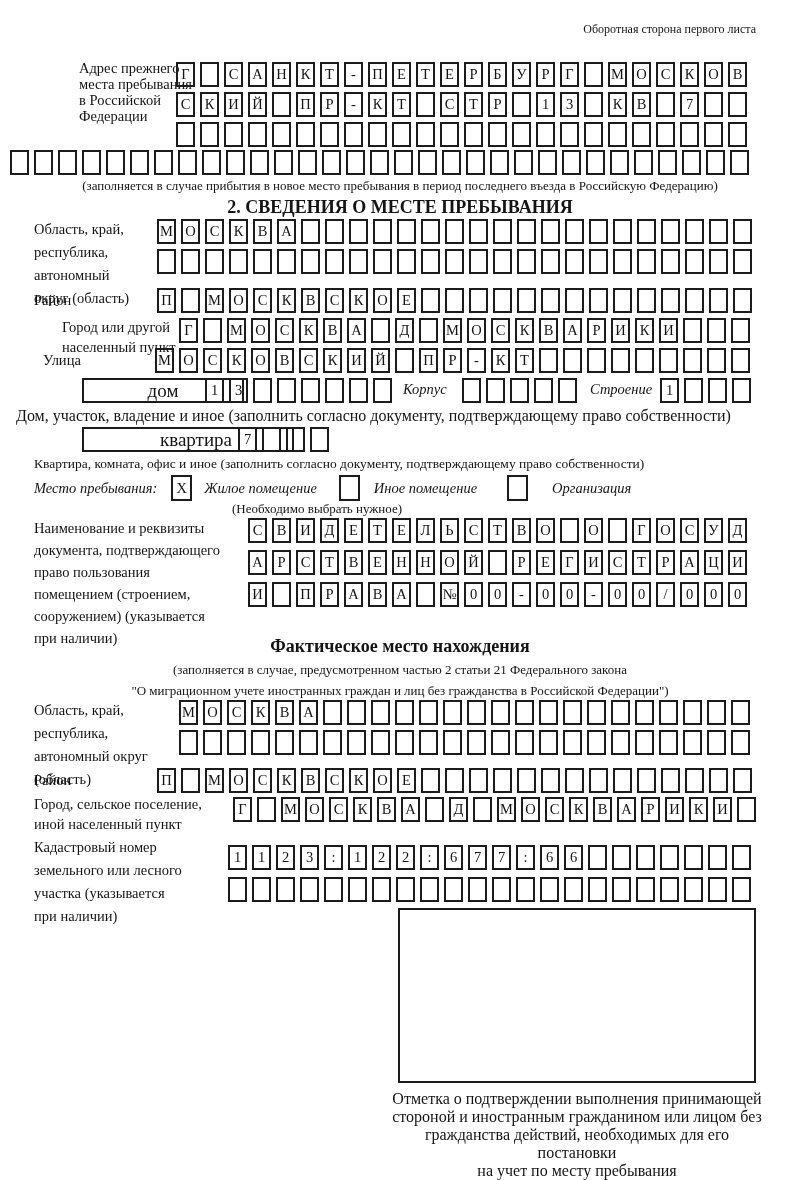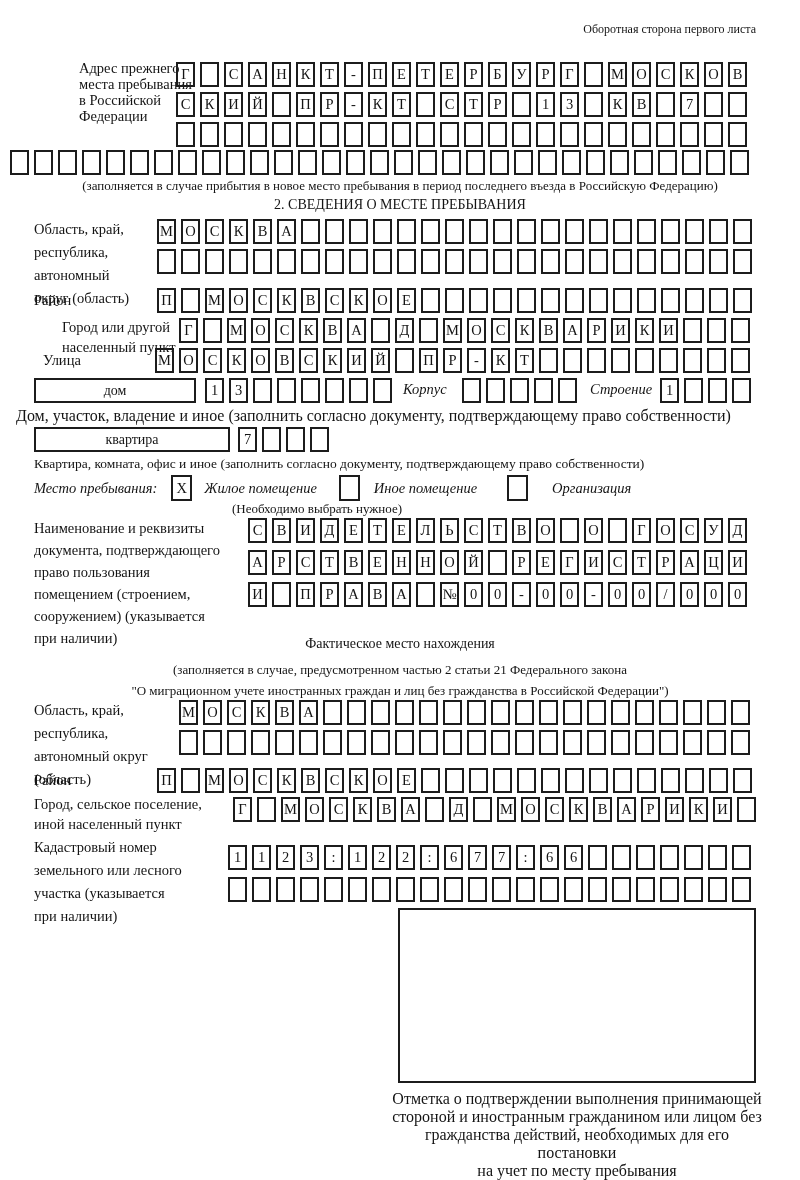--- a/index.html
+++ b/index.html
@@ -3,27 +3,27 @@
 <meta charset="utf-8">
 <style>
   html,body{margin:0;padding:0;background:#ffffff;}
   .page{position:relative;width:800px;height:1180px;background:#fff;
         font-family:"Liberation Serif","DejaVu Serif",serif;color:#141414;overflow:hidden;}
   .abs{position:absolute;}
   .lbl{font-size:14.5px;line-height:23px;white-space:pre-line;}
   .lbl.tight{line-height:20px;}
   .note{font-size:13px;}
   .center{left:0;width:800px;text-align:center;}
-  .hdr{font-weight:normal;font-size:14px;}
+  .hdr{font-weight:bold;font-size:18px;}
   .cellrow{display:flex;}
   .cell{flex:0 0 15px;width:15px;height:21px;border:2px solid #1c1c1c;margin-right:5px;
         display:flex;align-items:center;justify-content:center;
         font-size:14.5px;line-height:1;}
   .labelbox{height:21px;border:2px solid #1c1c1c;display:flex;align-items:center;justify-content:center;
-        font-size:14px;}
+        font-size:19px;margin-left:48px;}
   .chk{width:17px;height:22px;border:2px solid #1c1c1c;display:inline-flex;align-items:center;
         justify-content:center;font-size:14.5px;flex:0 0 17px;}
   .inline-lbl{font-size:14.5px;font-style:italic;}
   .stamp{border:2px solid #1c1c1c;background:#fff;}
   .pre{white-space:pre-line;}
 </style>
 </head>
 <body>
 
 <div class="page">
@@ -316,21 +316,21 @@
     </div>
   <div class="abs inline-lbl" style="left:590px;top:381px;">Строение</div>
   <div class="abs cellrow" style="left:660px;top:378px;">
       <span class="cell">1</span>
       <span class="cell"></span>
       <span class="cell"></span>
       <span class="cell"></span>
     </div>
   <div class="abs note" style="left:16px;top:407px;font-size:16px;">Дом, участок, владение и иное (заполнить согласно документу, подтверждающему право собственности)</div>
 
-  <div class="abs labelbox" style="left:34px;top:427px;width:192px;">квартира</div>
+  <div class="abs labelbox" style="left:34px;top:427px;width:192px;padding-left:16px;">квартира</div>
   <div class="abs cellrow" style="left:238px;top:427px;">
       <span class="cell">7</span>
       <span class="cell"></span>
       <span class="cell"></span>
       <span class="cell"></span>
     </div>
   <div class="abs note" style="left:34px;top:456px;font-size:13.5px;">Квартира, комната, офис и иное (заполнить согласно документу, подтверждающему право собственности)</div>
 
   <div class="abs" style="left:34px;top:475px;display:flex;align-items:center;">
     <span class="inline-lbl">Место пребывания:</span>

